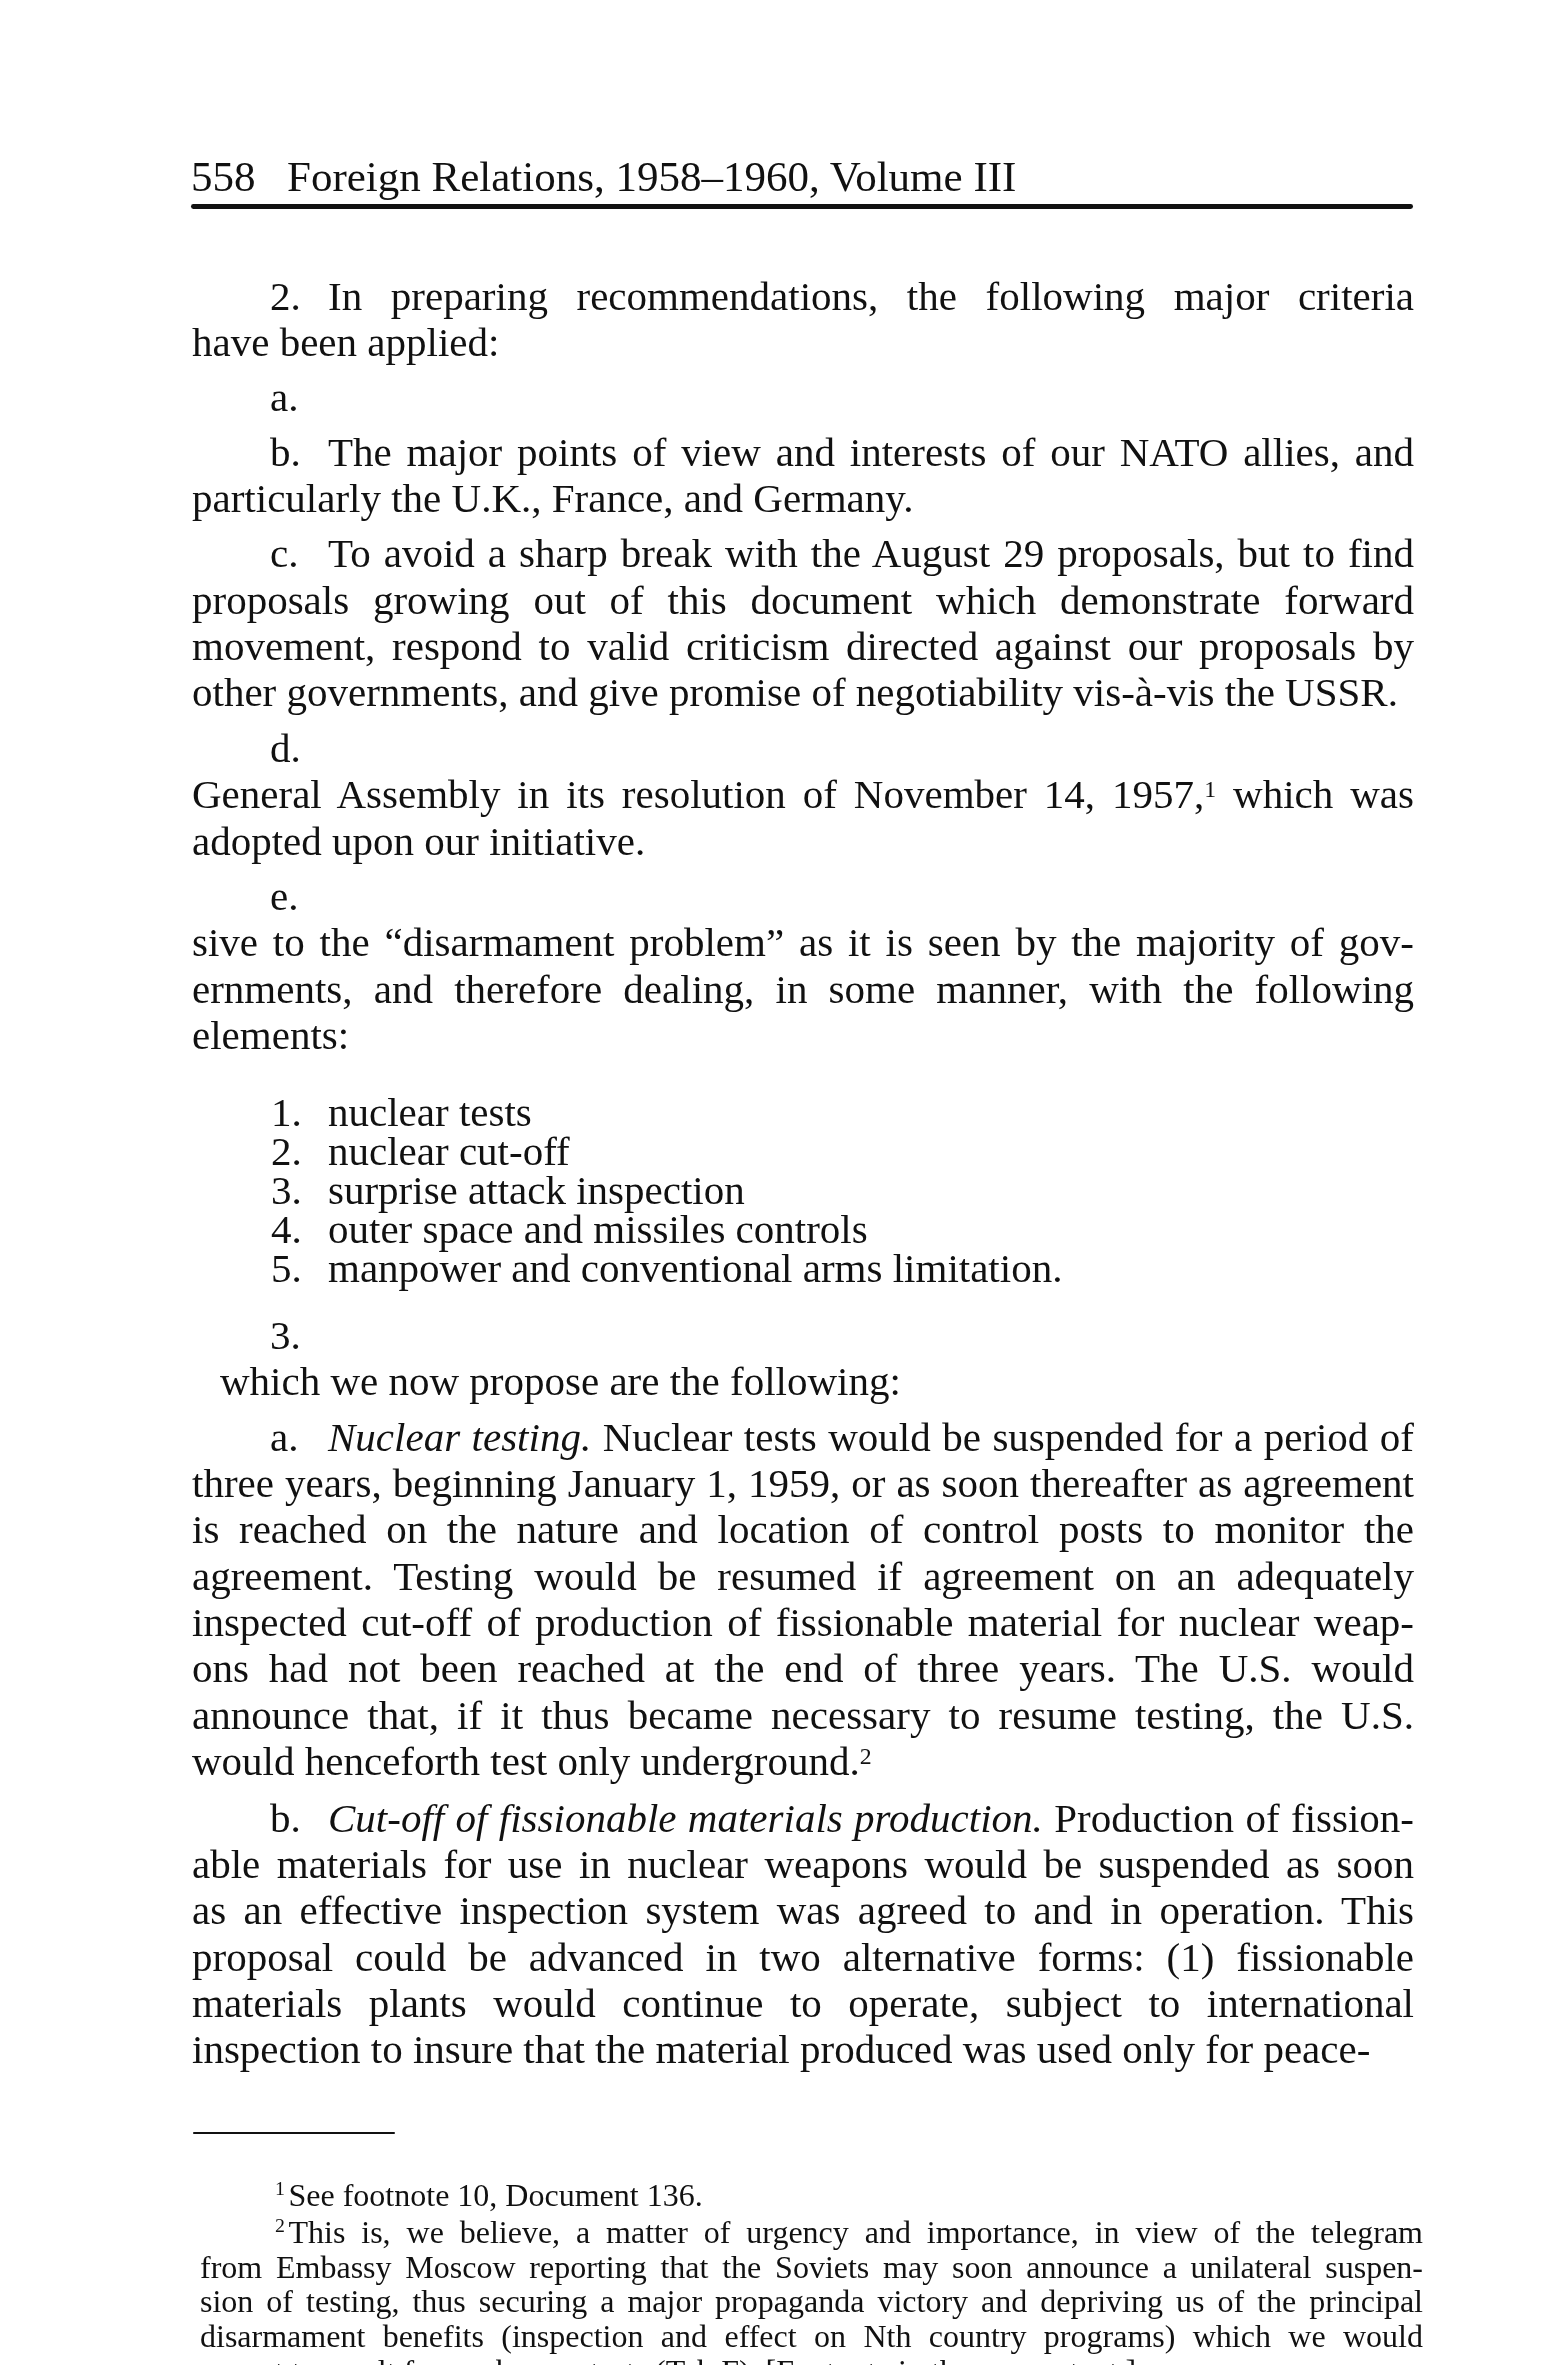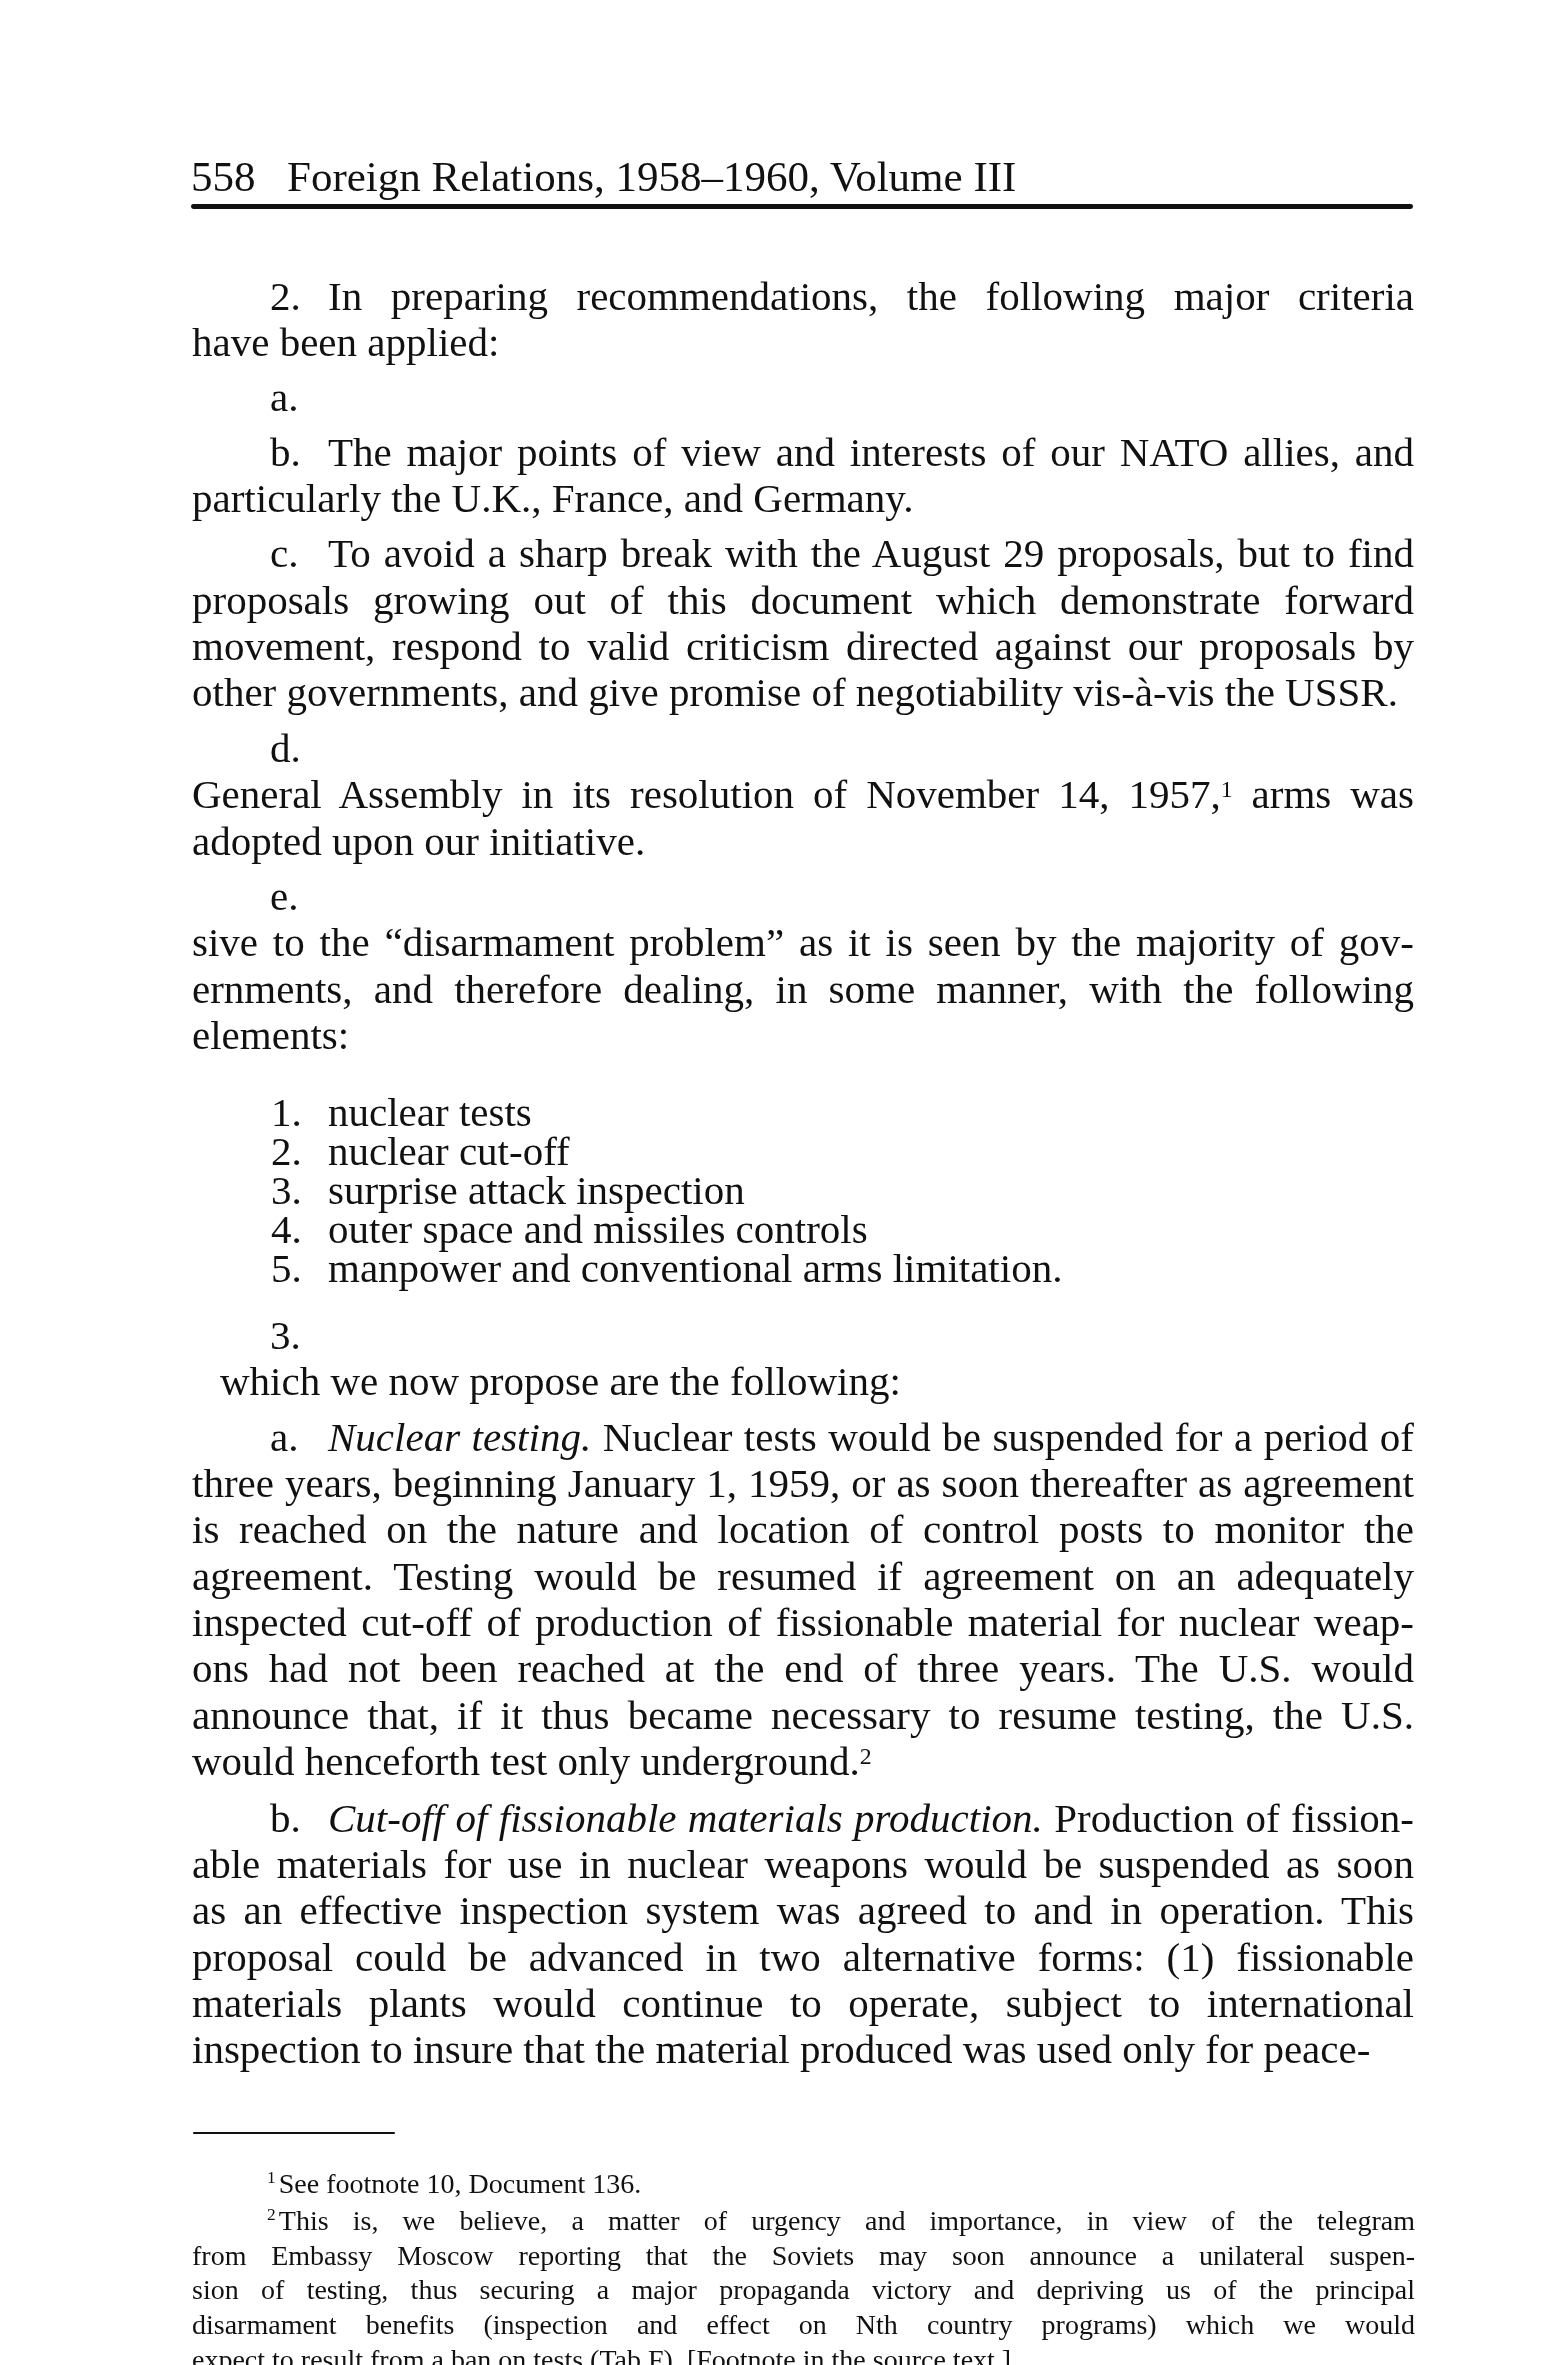--- a/index.html
+++ b/index.html
@@ -11,21 +11,21 @@
   .head-rule { position: absolute; left: 191px; top: 204px; width: 1222px; height: 5.2px; background: #111111; border-radius: 2.4px; }
   .line { position: absolute; left: 192px; width: 1222px; font-size: 41px; line-height: 46px; height: 46px; white-space: nowrap; }
   .line.justify { text-align: justify; text-align-last: justify; white-space: normal; }
   .line .lbl { display: inline-block; }
   .sup { font-size: 0.58em; position: relative; top: -0.48em; line-height: 0; }
   .it { font-style: italic; }
   .list-line { position: absolute; font-size: 41px; line-height: 46px; height: 46px; white-space: nowrap; }
   .list-num { position: absolute; left: 271px; }
   .list-text { position: absolute; left: 328px; }
   .fn-rule { position: absolute; left: 193px; top: 2132px; width: 202px; height: 2.4px; background: #111111; border-radius: 0.9px; }
-  .fn-line { position: absolute; left: 192px; width: 1223px; font-size: 28px; line-height: 35px; height: 35px; white-space: nowrap; }
+  .fn-line { position: absolute; left: 200px; width: 1223px; font-size: 32px; line-height: 35px; height: 35px; white-space: nowrap; margin-top: 12px; }
   .fn-line.justify { text-align: justify; text-align-last: justify; white-space: normal; }
   .fn-mark { font-size: 0.62em; position: relative; top: -0.55em; line-height: 0; margin-right: 0.18em; }
 </style>
 </head>
 <body>
 
 <div class="page serif">
   <div class="running-head serif">
     <span class="page-num">558</span><span>Foreign Relations, 1958–1960, Volume III</span>
   </div>
@@ -57,21 +57,21 @@
           <div class="justify-inner" style="position: absolute; left: 136px; right: 0px; top: 0px; text-align: justify; text-align-last: justify; white-space: normal;"><span>To avoid a sharp break with the August 29 proposals, but to find</span></div>
         </div>
         <div class="line justify" style="top: 577px;"><span>proposals growing out of this document which demonstrate forward</span></div>
         <div class="line justify" style="top: 623px;"><span>movement, respond to valid criticism directed against our proposals by</span></div>
         <div class="line" style="top: 669px;"><span>other governments, and give promise of negotiability vis-à-vis the USSR.</span></div>
       </div>
       <div>
         <div class="line" style="top: 725px;">
           <span class="lbl" style="position: absolute; left: 78px;">d.</span>
         </div>
-        <div class="line justify" style="top: 771px;"><span>General Assembly in its resolution of November 14, 1957,</span><span class="sup">1</span><span> arms was</span></div>
+        <div class="line justify" style="top: 771px;"><span>General Assembly in its resolution of November 14, 1957,</span><span class="sup">1</span><span> which was</span></div>
         <div class="line" style="top: 818px;"><span>adopted upon our initiative.</span></div>
       </div>
       <div>
         <div class="line" style="top: 873px;">
           <span class="lbl" style="position: absolute; left: 78px;">e.</span>
         </div>
         <div class="line justify" style="top: 919px;"><span>sive to the “disarmament problem” as it is seen by the majority of gov-</span></div>
         <div class="line justify" style="top: 966px;"><span>ernments, and therefore dealing, in some manner, with the following</span></div>
         <div class="line" style="top: 1012px;"><span>elements:</span></div>
       </div>

